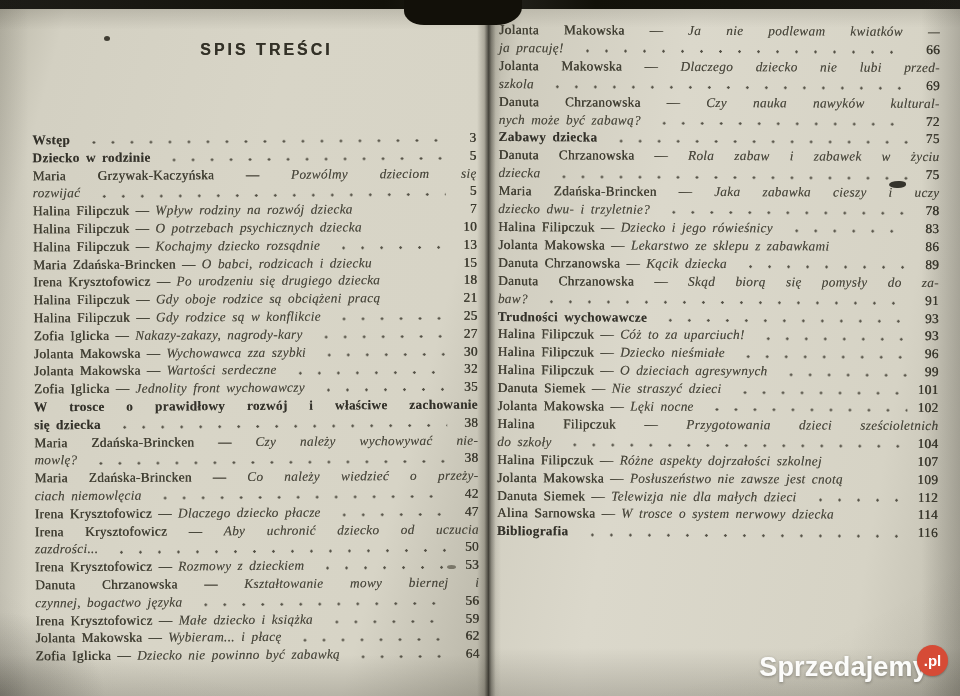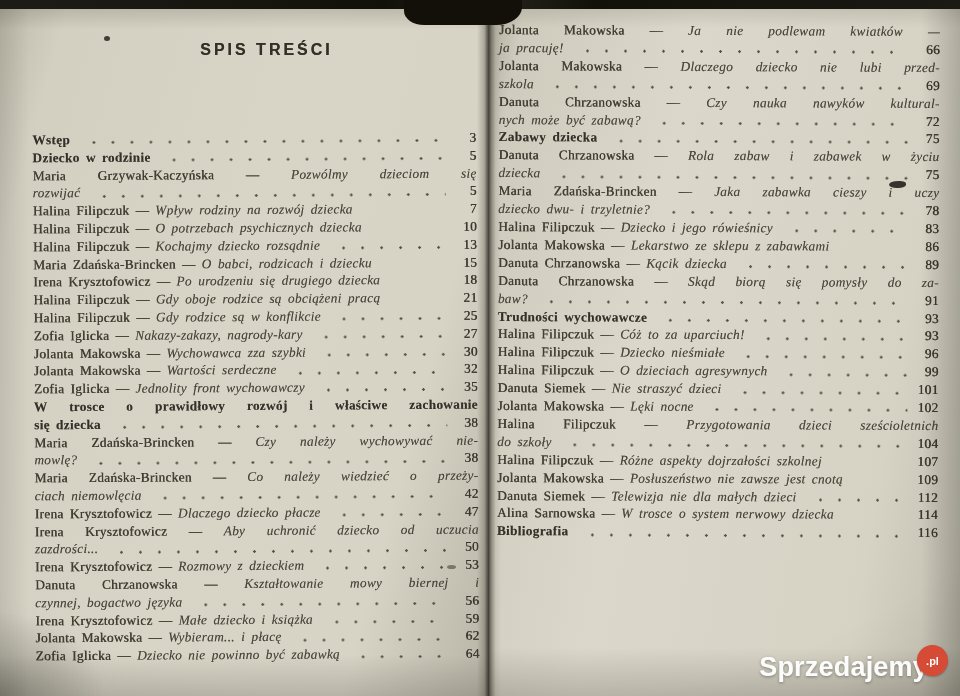--- a/index.html
+++ b/index.html
@@ -84,21 +84,21 @@
   
   .watermark{position:absolute;right:16px;bottom:13px;z-index:9;padding-right:16px;}
   .wm-text{
     font-family:"Liberation Sans","DejaVu Sans",sans-serif;font-weight:bold;font-size:27px;
     color:#fcfcfa;letter-spacing:.2px;
     text-shadow:0 1px 3px rgba(40,38,32,.45), 0 0 1px rgba(255,255,255,.6);
   }
   .wm-badge{
     position:absolute;right:-4px;top:-7px;width:31px;height:31px;border-radius:50%;
     background:#d64b36;display:flex;align-items:center;justify-content:center;
-    font-family:"Liberation Sans","DejaVu Sans",sans-serif;font-weight:bold;font-size:11px;color:#fff;
+    font-family:"Liberation Sans","DejaVu Sans",sans-serif;font-weight:bold;font-size:15px;color:#fff;
     box-shadow:0 1px 2px rgba(40,30,25,.35);
   }
 </style>
 </head>
 <body>
 
 <div class="scene">
 
   <div class="page page-left">
     <div class="toc-title">SPIS TREŚCI</div>

